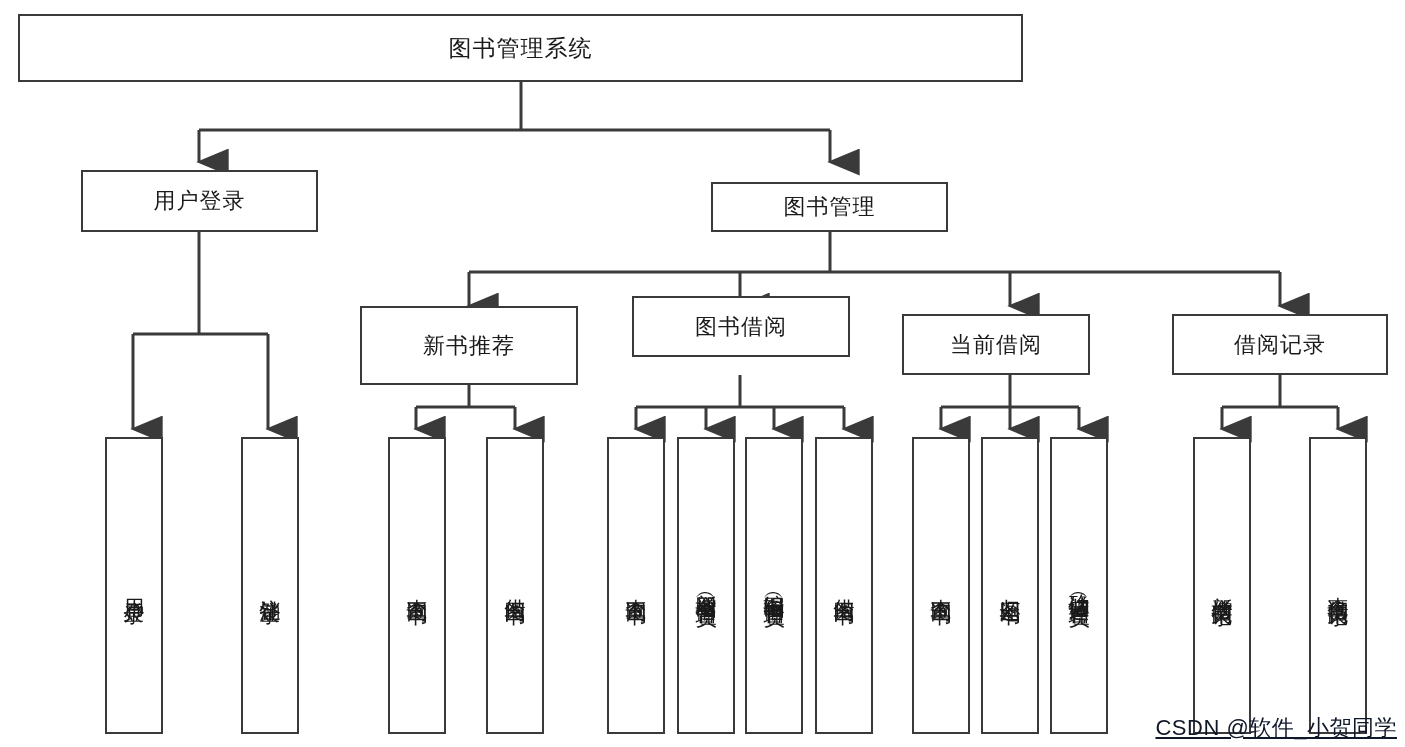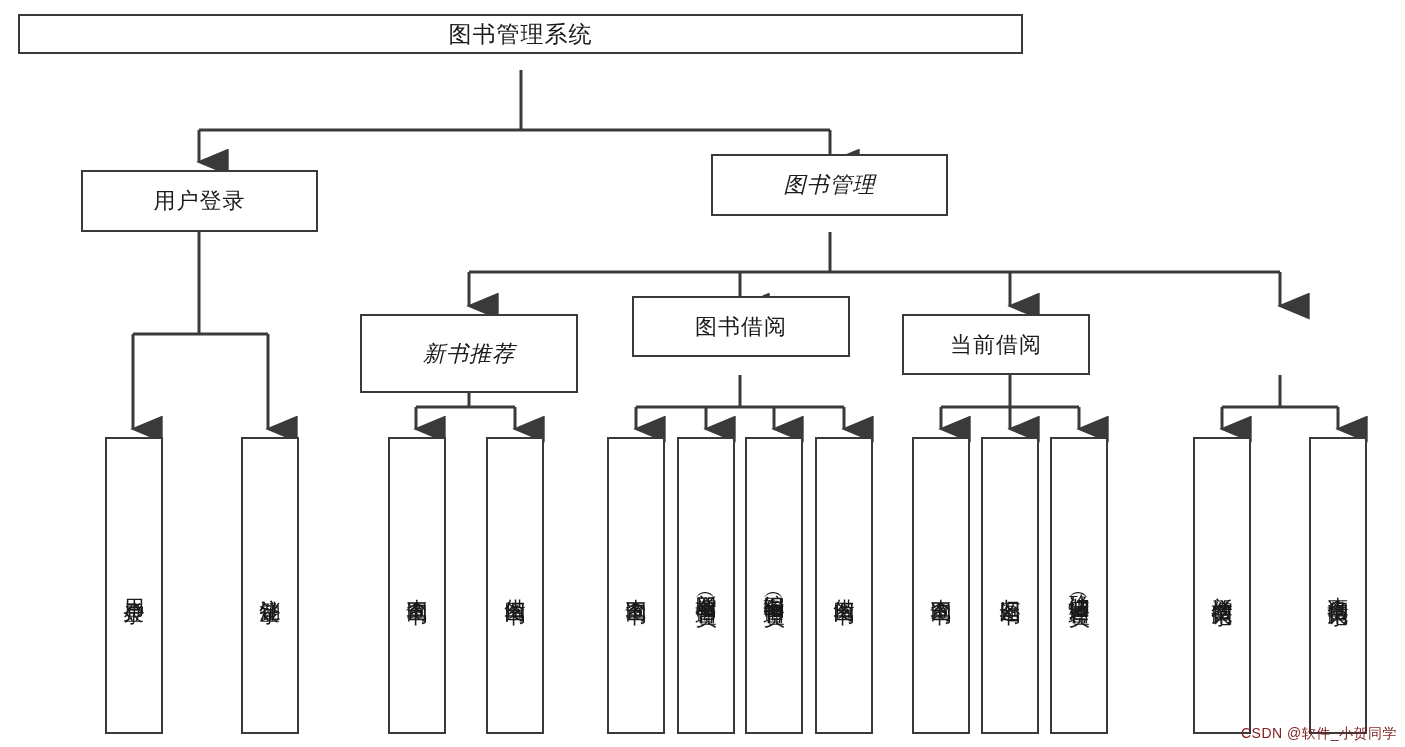--- a/index.html
+++ b/index.html
@@ -57,25 +57,26 @@
   }
   .node-v > span {
     writing-mode: vertical-rl;
     text-orientation: upright;
     display: block;
   }
   #watermark {
     position: absolute;
     right: 8px;
     bottom: 4px;
-    font-size: 14px;
-    color: #7f1d1d;
+    font-size: 22px;
+    color: #0f172a;
     letter-spacing: 0.5px;
     white-space: nowrap;
     font-family: "Liberation Sans", "DejaVu Sans", sans-serif;
+    text-decoration: underline;
   }
 </style>
 </head>
 <body>
 
 <div id="canvas">
 
   <svg class="edges" viewBox="0 0 1405 747">
     <defs>
       <marker id="arrow" viewBox="0 0 10 12" refX="5" refY="11" markerWidth="9" markerHeight="11" orient="auto-start-reverse">
@@ -119,28 +120,29 @@
       <path d="M 1010 407 L 1010 429" marker-end="url(#arrow)"></path>
       <path d="M 1079 407 L 1079 429" marker-end="url(#arrow)"></path>
 
       <path d="M 1280 375 L 1280 407"></path>
       <path d="M 1222 407 L 1338 407"></path>
       <path d="M 1222 407 L 1222 429" marker-end="url(#arrow)"></path>
       <path d="M 1338 407 L 1338 429" marker-end="url(#arrow)"></path>
     </g>
   </svg>
 
-  <div class="node node-h node-root" style="left:18px; top:14px; width:1005px; height:40px;">图书管理系统</div>
+  <div class="node node-h node-root" style="left:18px; top:14px; width:1005px; height:68px;">图书管理系统</div>
 
   <div class="node node-h" style="left:81px; top:170px; width:237px; height:62px;">用户登录</div>
-  <div class="node node-h" style="left:711px; top:154px; width:237px; height:62px;font-style:italic;">图书管理</div>
+  <div class="node node-h" style="left:711px; top:182px; width:237px; height:50px;">图书管理</div>
 
-  <div class="node node-h" style="left:360px; top:314px; width:218px; height:79px;font-style:italic;">新书推荐</div>
+  <div class="node node-h" style="left:360px; top:306px; width:218px; height:79px;">新书推荐</div>
   <div class="node node-h" style="left:632px; top:296px; width:218px; height:61px;">图书借阅</div>
   <div class="node node-h" style="left:902px; top:314px; width:188px; height:61px;">当前借阅</div>
+  <div class="node node-h" style="left:1172px; top:314px; width:216px; height:61px;">借阅记录</div>
 
   <div class="node node-v" style="left:105px; top:437px; width:58px; height:297px;">
     <span>用户登录</span>
   </div>
   <div class="node node-v" style="left:241px; top:437px; width:58px; height:297px;">
     <span>注销登录</span>
   </div>
 
   <div class="node node-v" style="left:388px; top:437px; width:58px; height:297px;">
     <span>查询图书</span>

